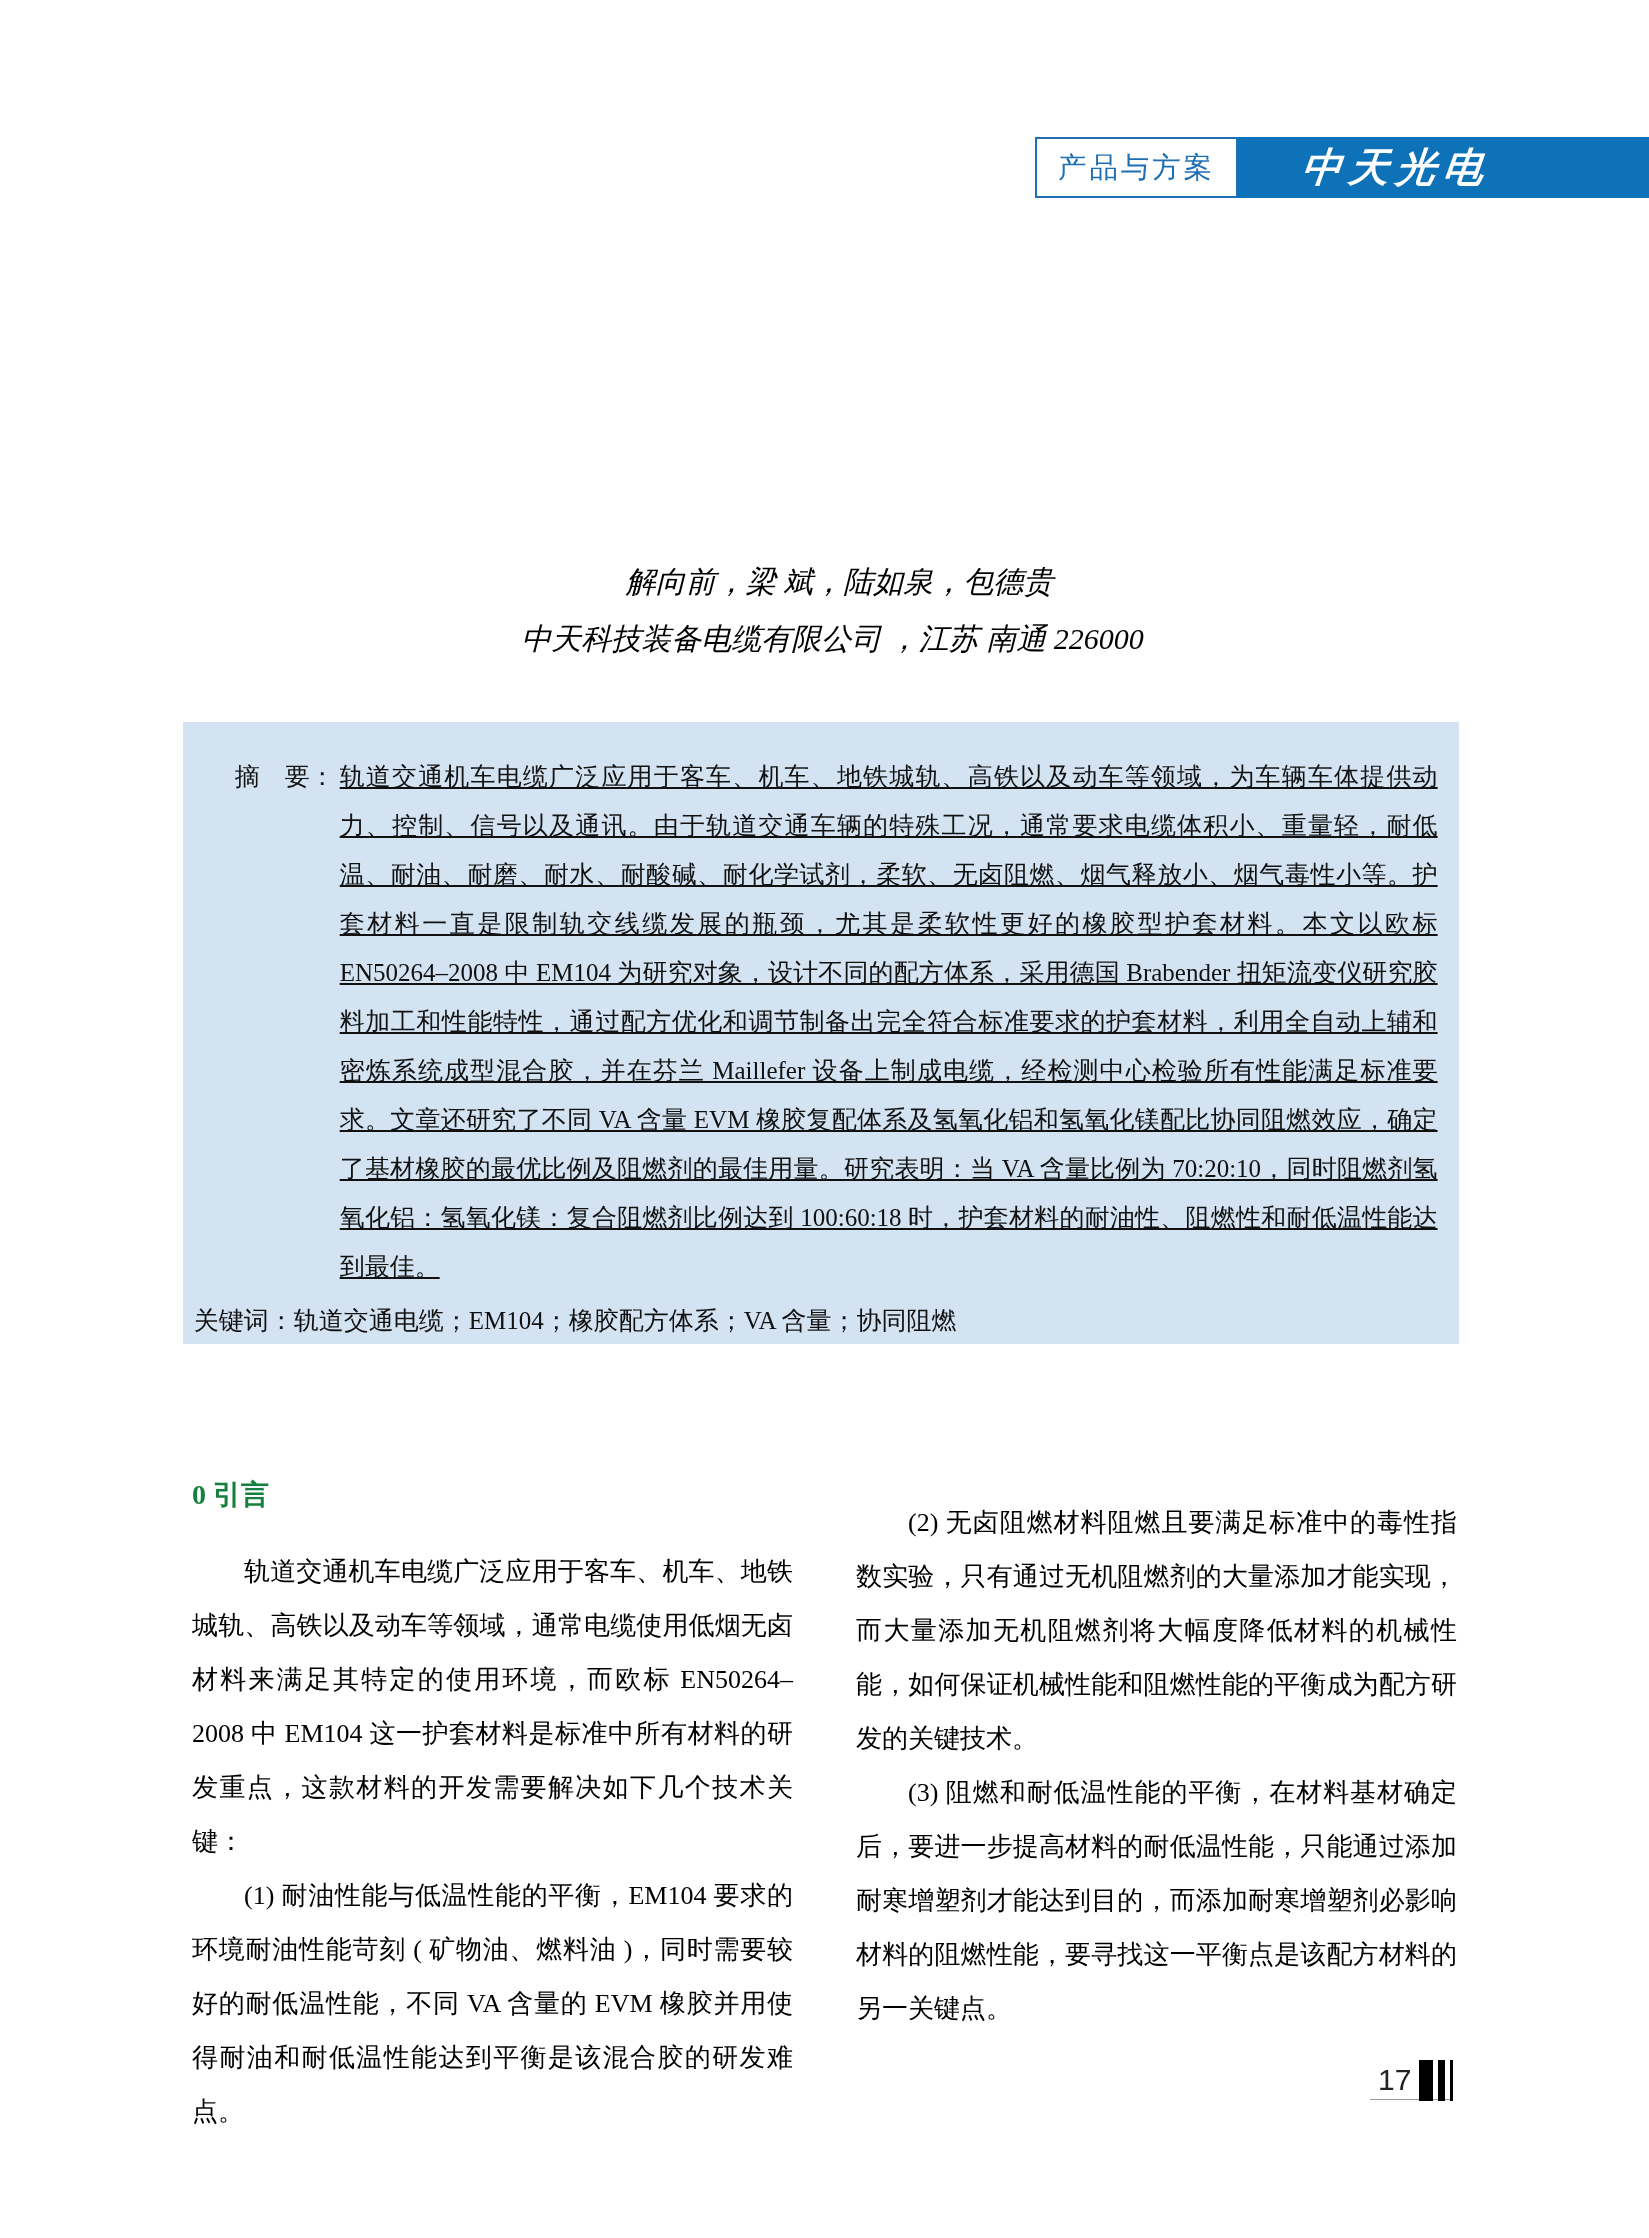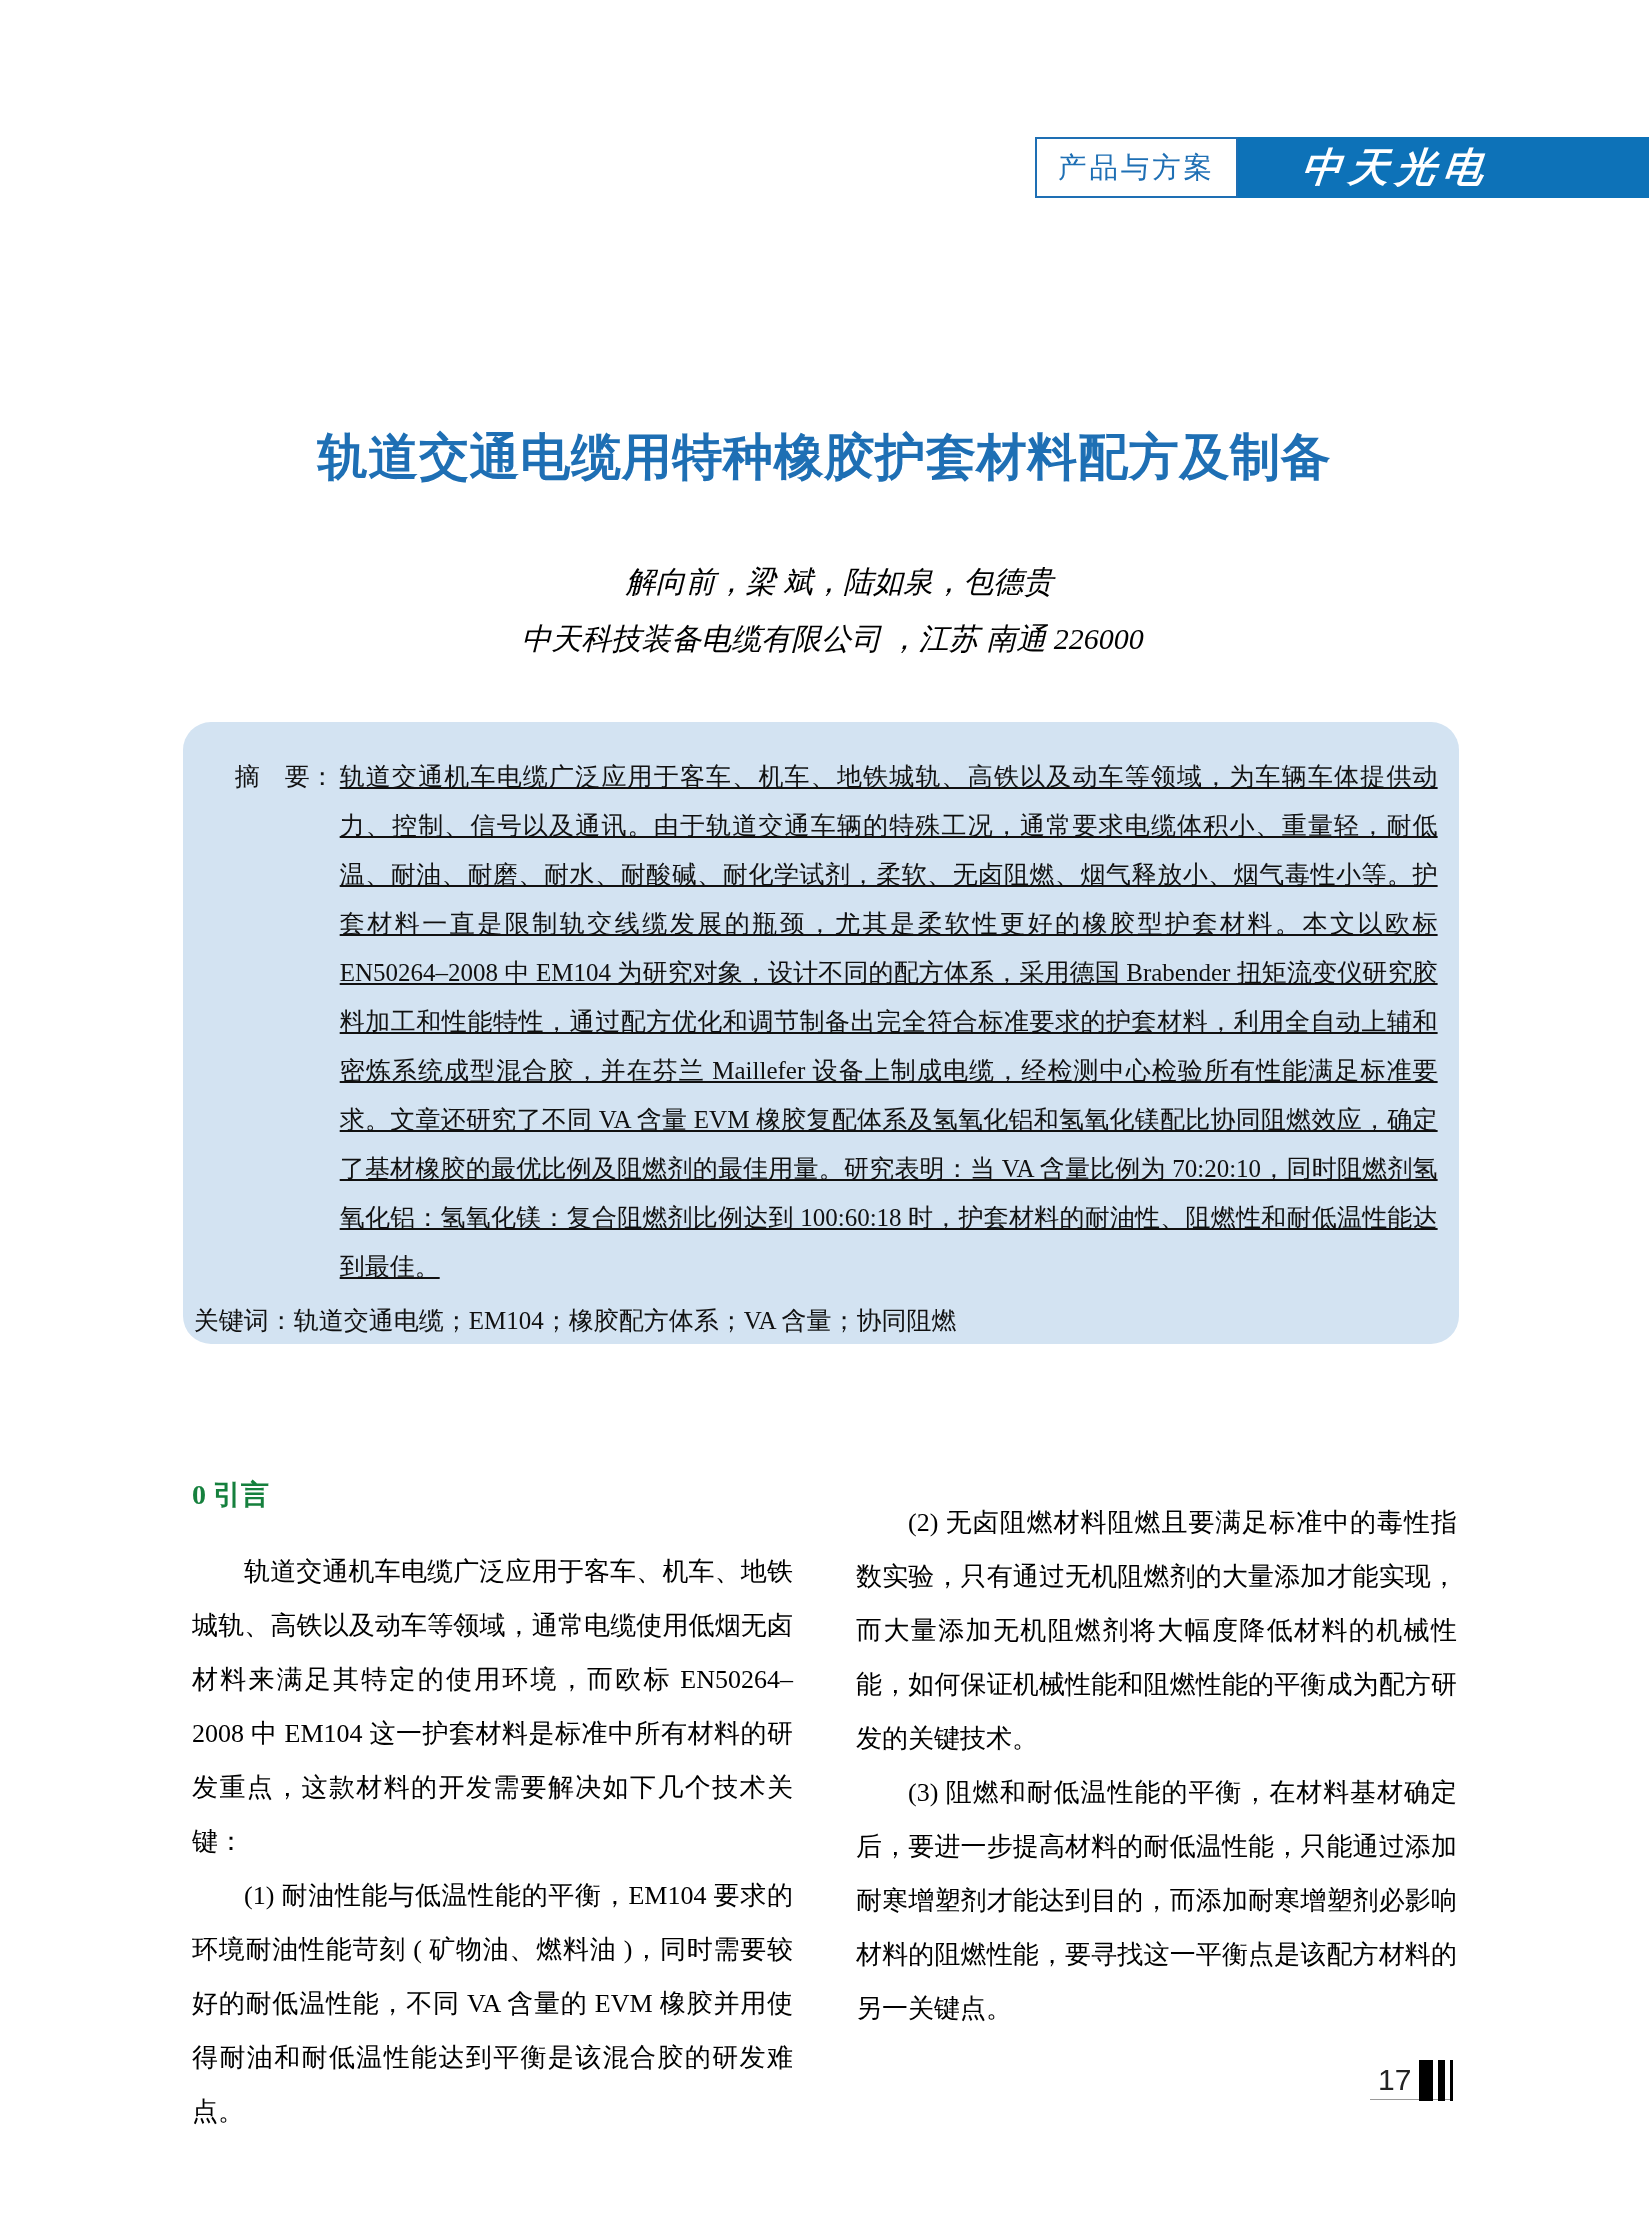--- a/index.html
+++ b/index.html
@@ -42,21 +42,20 @@
   }
   .affiliation{
     position:absolute;left:0;top:611px;width:100%;
     text-align:center;font-size:30px;font-style:italic;margin:8px;color:#000;
   }
   
   .abstract-box{
     position:absolute;left:183px;top:722px;width:1276px;height:622px;
     box-sizing:border-box;background:#d3e3f2;
     padding:30px 21.4px 0 10.7px;
-    border-radius:28px;
   }
   .abs-row{display:flex;}
   .abs-label{
     flex:0 0 146px;box-sizing:border-box;padding-left:41px;
     font-size:25px;line-height:49px;white-space:nowrap;
   }
   .abs-text{
     flex:1;font-size:25px;line-height:49px;text-align:justify;
     text-justify:inter-ideograph;
     text-decoration:underline;
@@ -101,21 +100,20 @@
 
 <div class="page">
 
   <div class="tag-box">
     <span>产品与方案</span>
   </div>
   <div class="brand-bar">
     <span class="brand-logo">中天光电</span>
   </div>
 
-  <h1 class="title">轨道交通电缆用特种橡胶护套材料配方及制备</h1>
   <p class="authors">解向前，梁 斌，陆如泉，包德贵</p>
   <p class="affiliation">中天科技装备电缆有限公司 ，江苏 南通 226000</p>
 
   <div class="abstract-box">
     <div class="abs-row">
       <div class="abs-label">摘　要：</div>
       <div class="abs-text">轨道交通机车电缆广泛应用于客车、机车、地铁城轨、高铁以及动车等领域，为车辆车体提供动力、控制、信号以及通讯。由于轨道交通车辆的特殊工况，通常要求电缆体积小、重量轻，耐低温、耐油、耐磨、耐水、耐酸碱、耐化学试剂，柔软、无卤阻燃、烟气释放小、烟气毒性小等。护套材料一直是限制轨交线缆发展的瓶颈，尤其是柔软性更好的橡胶型护套材料。本文以欧标 EN50264–2008 中 EM104 为研究对象，设计不同的配方体系，采用德国 Brabender 扭矩流变仪研究胶料加工和性能特性，通过配方优化和调节制备出完全符合标准要求的护套材料，利用全自动上辅和密炼系统成型混合胶，并在芬兰 Maillefer 设备上制成电缆，经检测中心检验所有性能满足标准要求。文章还研究了不同 VA 含量 EVM 橡胶复配体系及氢氧化铝和氢氧化镁配比协同阻燃效应，确定了基材橡胶的最优比例及阻燃剂的最佳用量。研究表明：当 VA 含量比例为 70:20:10，同时阻燃剂氢氧化铝：氢氧化镁：复合阻燃剂比例达到 100:60:18 时，护套材料的耐油性、阻燃性和耐低温性能达到最佳。</div>
     </div>
     <div class="keywords-row">
       <span>关键词：</span><span>轨道交通电缆；EM104；橡胶配方体系；VA 含量；协同阻燃</span>

